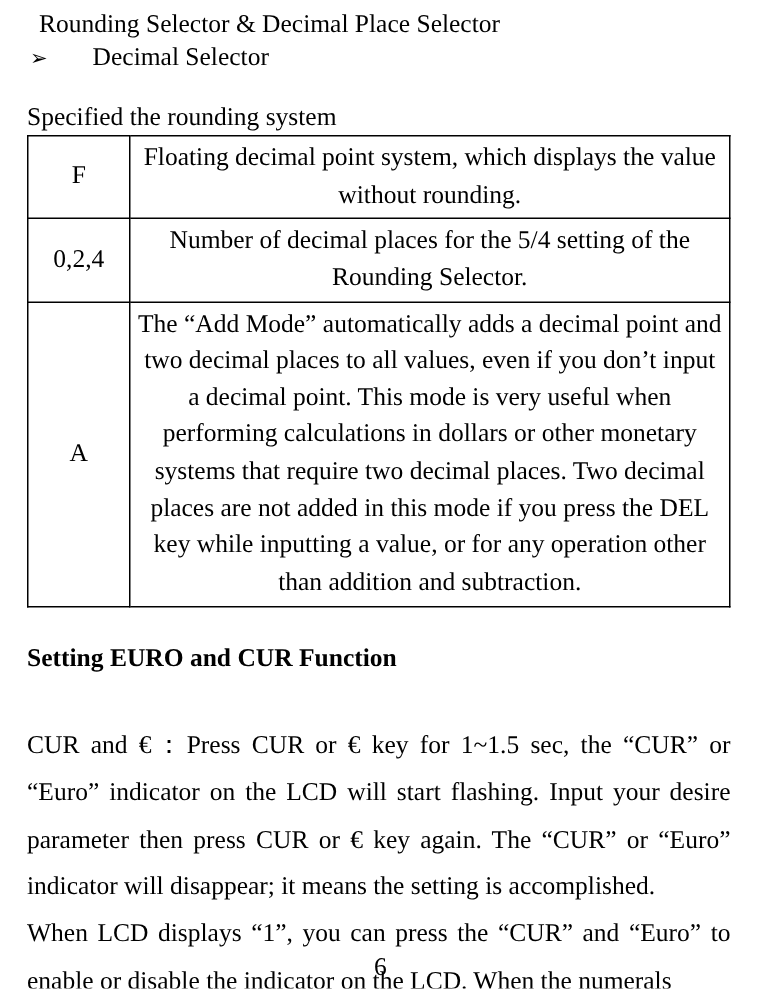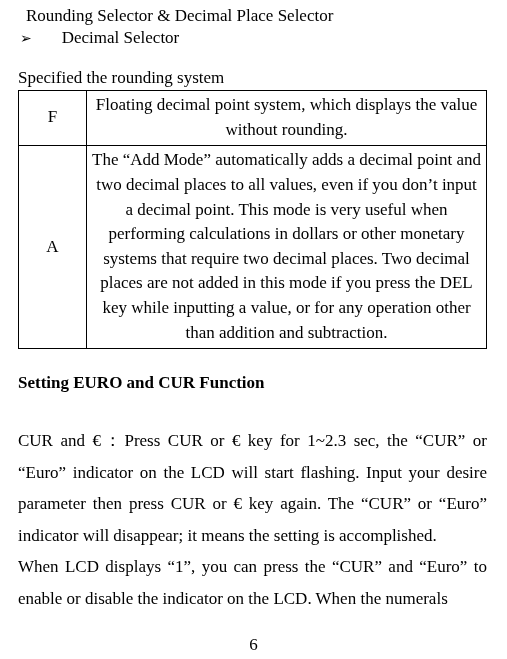--- a/index.html
+++ b/index.html
@@ -90,27 +90,31 @@
 
 <div class="line3">Specified the rounding system</div>
 
 <table>
   <tbody>
     <tr>
       <td class="key">F</td>
       <td class="desc">Floating decimal point system, which displays the value without rounding.</td>
     </tr>
     <tr>
+      <td class="key">0,2,4</td>
+      <td class="desc">Number of decimal places for the 5/4 setting of the Rounding Selector.</td>
+    </tr>
+    <tr>
       <td class="key">A</td>
       <td class="desc">The “Add Mode” automatically adds a decimal point and two decimal places to all values, even if you don’t input a decimal point. This mode is very useful when performing calculations in dollars or other monetary systems that require two decimal places. Two decimal places are not added in this mode if you press the DEL key while inputting a value, or for any operation other than addition and subtraction.</td>
     </tr>
   </tbody>
 </table>
 
 <div class="section-heading">Setting EURO and CUR Function</div>
 
 <div class="paragraph1">
-  <span class="cur-and-euro">CUR and €：</span><span>Press CUR or € key for 1~2.3 sec, the “CUR” or “Euro” indicator on the LCD will start flashing. Input your desire parameter then press CUR or € key again. The “CUR” or “Euro” indicator will disappear; it means the setting is accomplished.</span>
+  <span class="cur-and-euro">CUR and €：</span><span>Press CUR or € key for 1~1.5 sec, the “CUR” or “Euro” indicator on the LCD will start flashing. Input your desire parameter then press CUR or € key again. The “CUR” or “Euro” indicator will disappear; it means the setting is accomplished.</span>
 </div>
 
 <div class="paragraph2">When LCD displays “1”, you can press the “CUR” and “Euro” to enable or disable the indicator on the LCD. When the numerals</div>
 
 <div class="page-num">6</div>
 
 </body></html>

